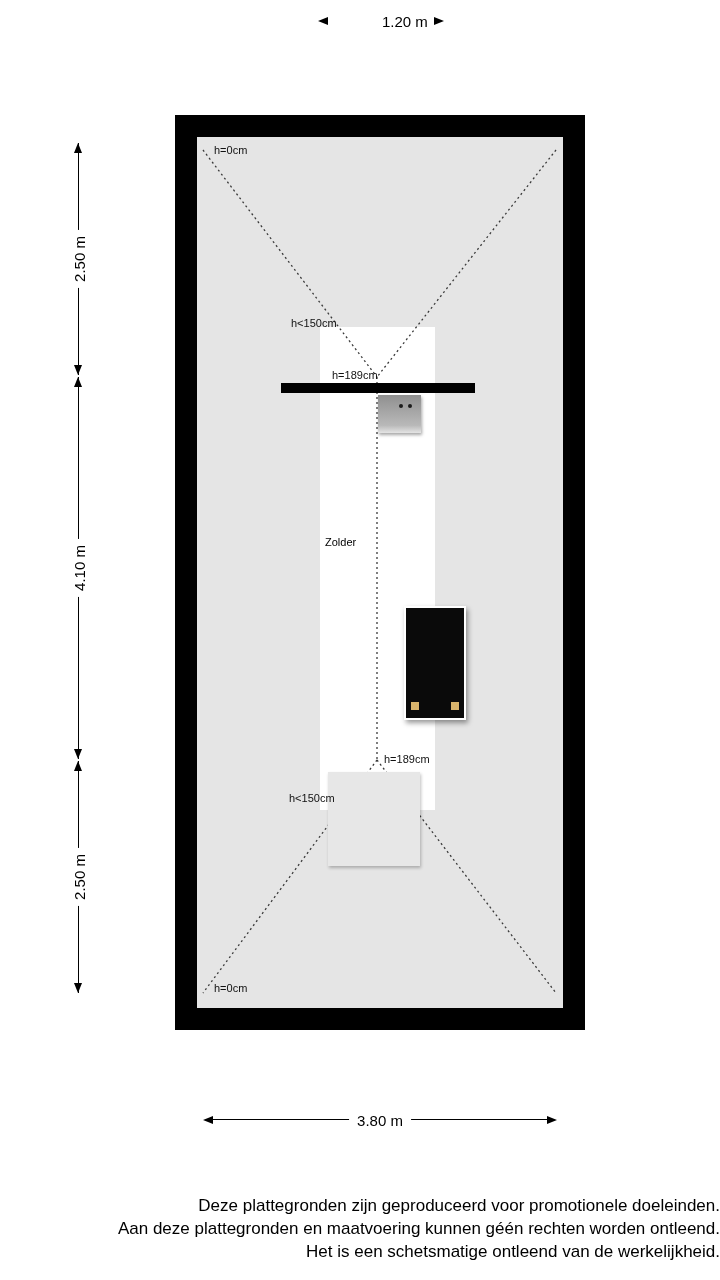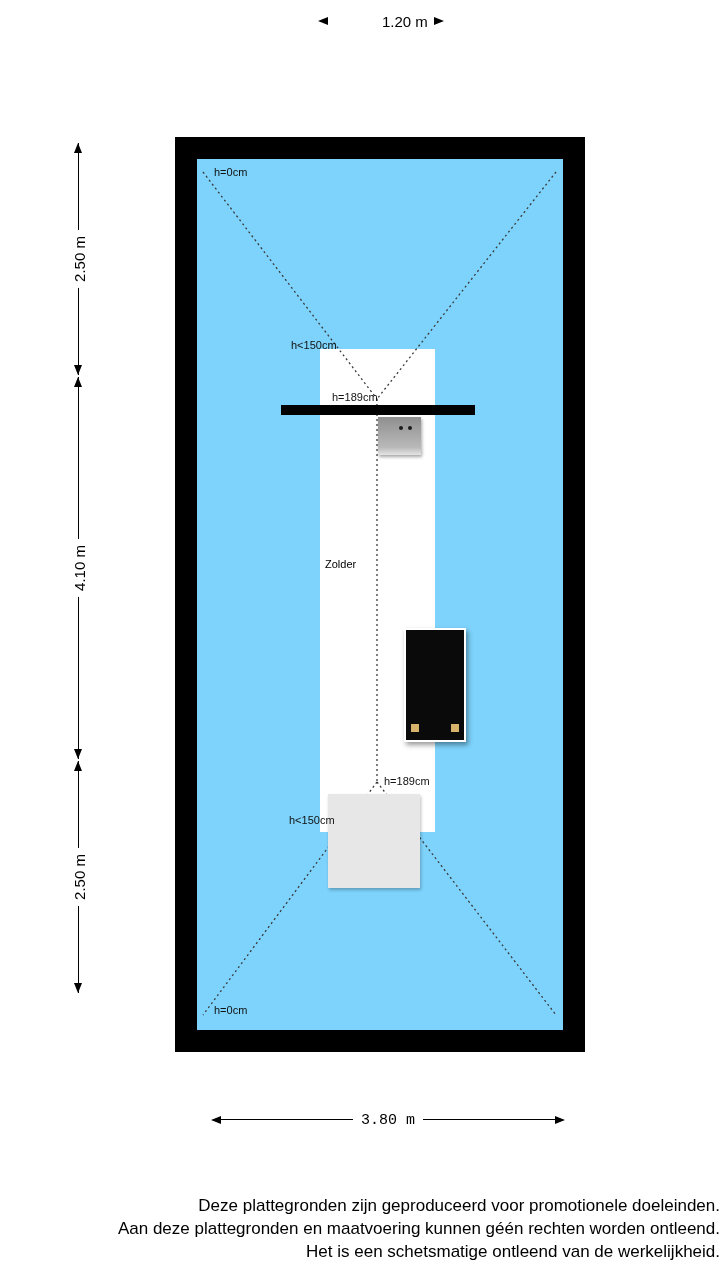--- a/index.html
+++ b/index.html
@@ -11,38 +11,38 @@
   .tri.right{border-top:4px solid transparent;border-bottom:4px solid transparent;border-left:10px solid #000;}
   .tri.up{border-left:4px solid transparent;border-right:4px solid transparent;border-bottom:10px solid #000;}
   .tri.down{border-left:4px solid transparent;border-right:4px solid transparent;border-top:10px solid #000;}
 
   
   .dim-top{position:absolute;left:318px;top:12px;width:124px;height:18px;display:flex;align-items:center;}
   .dim-top .hline{width:16px;height:1px;background:#000;}
   .dim-top .dim-label{padding:0 6px;white-space:nowrap;margin-left:48px;}
 
   
-  .dim-bottom{position:absolute;left:211px;top:1111px;width:354px;height:18px;font-family:Liberation Mono, monospace;}
+  .dim-bottom{position:absolute;left:203px;top:1111px;width:354px;height:18px;}
   .dim-bottom .line{position:absolute;left:9px;right:9px;top:8px;height:1px;background:#000;}
   .dim-bottom .tri.left{position:absolute;left:0;top:5px;}
   .dim-bottom .tri.right{position:absolute;right:0;top:5px;}
   .dim-bottom .dim-label{position:absolute;left:50%;top:50%;transform:translate(-50%,-50%);background:#fff;padding:0 8px;white-space:nowrap;}
 
   
   .vseg{position:absolute;left:70px;width:18px;}
   .vseg .vline{position:absolute;left:8px;top:0;bottom:0;width:1px;background:#000;}
   .vseg .tri.up{position:absolute;top:0;left:4px;}
   .vseg .tri.down{position:absolute;bottom:0;left:4px;}
   .vseg .dim-label{position:absolute;top:50%;left:50%;transform:translate(-50%,-50%) rotate(-90deg);background:#fff;padding:0 6px;white-space:nowrap;}
   .vseg1{top:143px;height:232px;}
   .vseg2{top:377px;height:382px;}
   .vseg3{top:761px;height:232px;}
 
   
-  .plan{position:absolute;left:175px;top:115px;width:410px;height:915px;box-sizing:border-box;border:22px solid #000;background:#7dd3fc;margin-top:22px;}
+  .plan{position:absolute;left:175px;top:115px;width:410px;height:915px;box-sizing:border-box;border:22px solid #000;background:#e5e5e5;}
   .plan > *{position:absolute;}
   .strip-high{left:123px;top:190px;width:115px;height:483px;background:#fff;}
   .lines-svg{left:0;top:0;width:366px;height:871px;}
   .low-box{left:131px;top:635px;width:92px;height:94px;background:#e7e7e7;box-shadow:1px 2px 3px rgba(0,0,0,0.25);}
   .beam{left:84px;top:246px;width:194px;height:10px;background:#000;}
   .boiler{left:181px;top:258px;width:43px;height:38px;background:linear-gradient(180deg,#8f8f8f 0%,#b9b9b9 80%,#e4e4e4 100%);box-shadow:1px 2px 3px rgba(0,0,0,0.35);}
   .boiler .dot{position:absolute;width:4px;height:4px;border-radius:50%;background:#1c1c1c;top:9px;}
   .boiler .dot.d1{left:21px;}
   .boiler .dot.d2{left:30px;}
   .stairs{left:207px;top:469px;width:62px;height:114px;background:#0a0a0a;border:2px solid #fff;box-sizing:border-box;box-shadow:2px 3px 5px rgba(0,0,0,0.4);}

